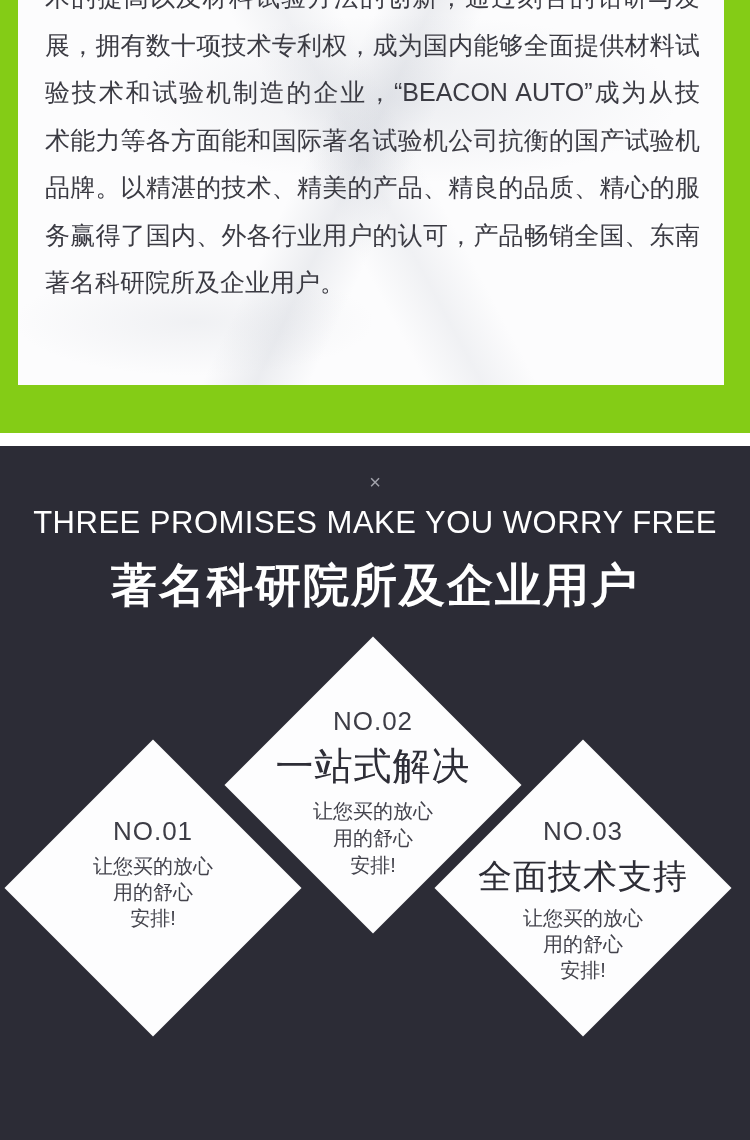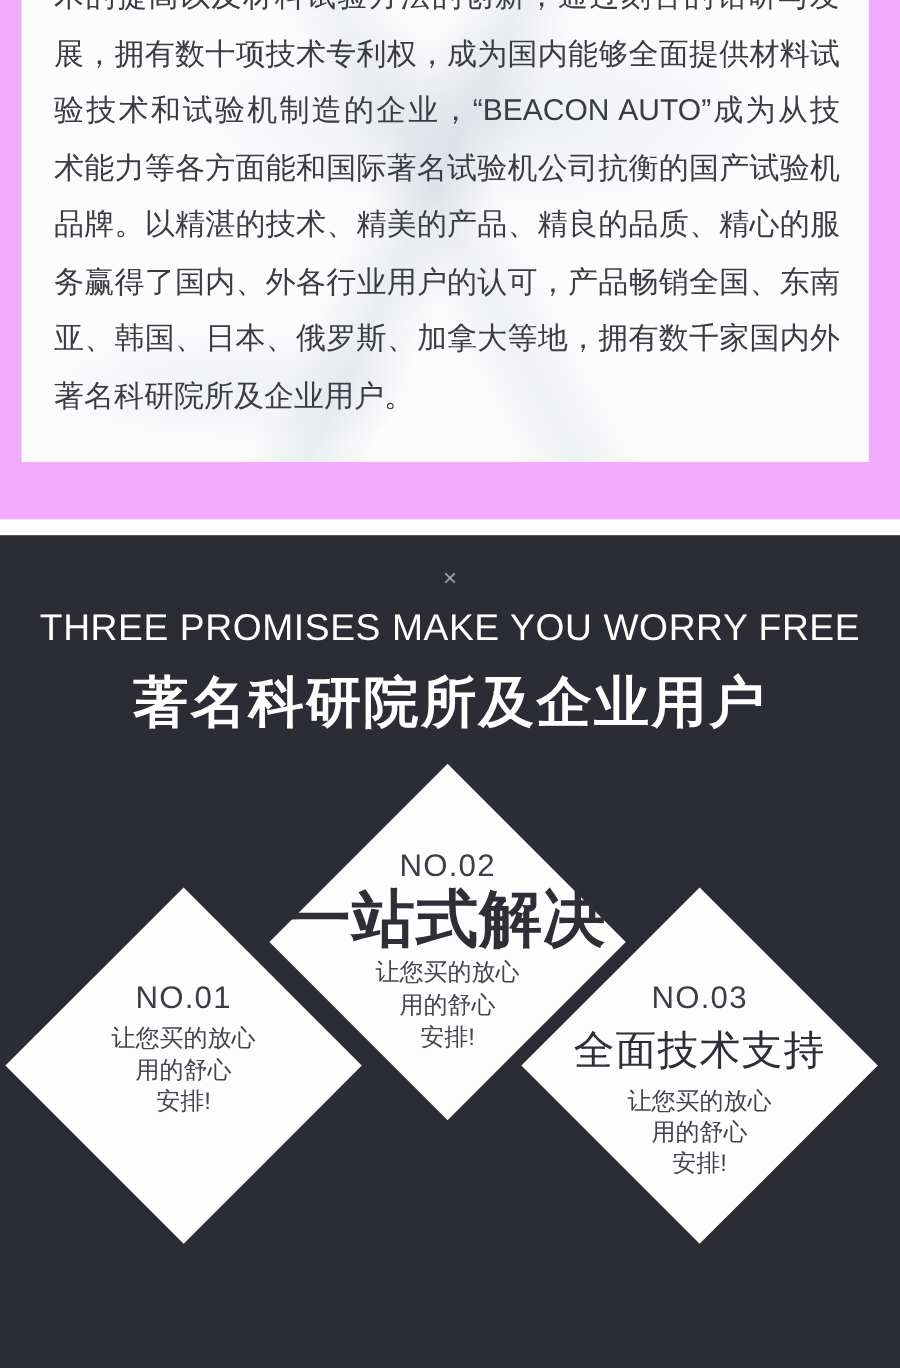--- a/index.html
+++ b/index.html
@@ -6,21 +6,21 @@
   body {
     width:750px; height:1140px;
     font-family:"Liberation Sans", sans-serif;
     background:#ffffff;
   }
   .stage { position:relative; width:750px; height:1140px; overflow:hidden; }
 
   
   .top-section {
     position:absolute; left:0; top:0; width:750px; height:433px;
-    background:#f0abfc;
+    background:#84cc16;
   }
   .company-card {
     position:absolute; left:18px; top:-36px; width:706px; height:421px;
     overflow:hidden;
     background:
       radial-gradient(ellipse 420px 130px at 55% 32%, rgba(176,182,194,0.20), transparent 65%),
       linear-gradient(115deg, transparent 42%, rgba(176,182,194,0.22) 48%, transparent 54%),
       linear-gradient(62deg, transparent 44%, rgba(176,182,194,0.16) 50%, transparent 56%),
       radial-gradient(ellipse 300px 90px at 25% 85%, rgba(176,182,194,0.16), transparent 60%),
       linear-gradient(#fcfcfd,#fcfcfd);
@@ -62,21 +62,21 @@
     background:#fdfdfe; transform:rotate(45deg);
   }
   .diamond-content {
     position:absolute; left:-45px; top:0; width:300px; height:210px;
     text-align:center;
   }
   .promise-no   { margin-top:32px; font-size:26px; line-height:32px; color:#3d3d46; letter-spacing:1px; }
   .promise-title{ margin-top:6px;  font-size:34px; line-height:46px; color:#2e2e37; letter-spacing:1px; }
   .promise-desc { margin-top:6px;  font-size:20px; line-height:26px; color:#43434c; }
   .d-middle .promise-no    { margin-top:25px; }
-  .d-middle .promise-title { margin-top:5px; font-size:52px; line-height:48px;font-weight:bold; }
+  .d-middle .promise-title { margin-top:5px; font-size:38px; line-height:48px; }
   .d-middle .promise-desc  { margin-top:8px; line-height:27px; }
 
   .badge {
     position:absolute; top:572px; left:50%; transform:translateX(-50%);
     height:47px; padding:0 24px; box-sizing:border-box;
     border:2px solid #ffffff; border-radius:10px;
     display:flex; align-items:center; justify-content:center; gap:14px;
     color:#ffffff; font-size:27px; white-space:nowrap;
   }
 </style>
@@ -87,21 +87,20 @@
 
   <section class="top-section">
     <div class="company-card">
       <div class="co-text">
         <div class="co-line">术的提高以及材料试验方法的创新，通过刻苦的钻研与发</div>
         <div class="co-line">展，拥有数十项技术专利权，成为国内能够全面提供材料试</div>
         <div class="co-line">验技术和试验机制造的企业，“BEACON AUTO”成为从技</div>
         <div class="co-line">术能力等各方面能和国际著名试验机公司抗衡的国产试验机</div>
         <div class="co-line">品牌。以精湛的技术、精美的产品、精良的品质、精心的服</div>
         <div class="co-line">务赢得了国内、外各行业用户的认可，产品畅销全国、东南</div>
-        <div class="co-line">亚、韩国、日本、俄罗斯、加拿大等地，拥有数千家国内外</div>
         <div class="co-line last">著名科研院所及企业用户。</div>
       </div>
     </div>
   </section>
 
   <div class="divider-strip"></div>
 
   <section class="bottom-section">
 
     <div class="x-icon">×</div>

